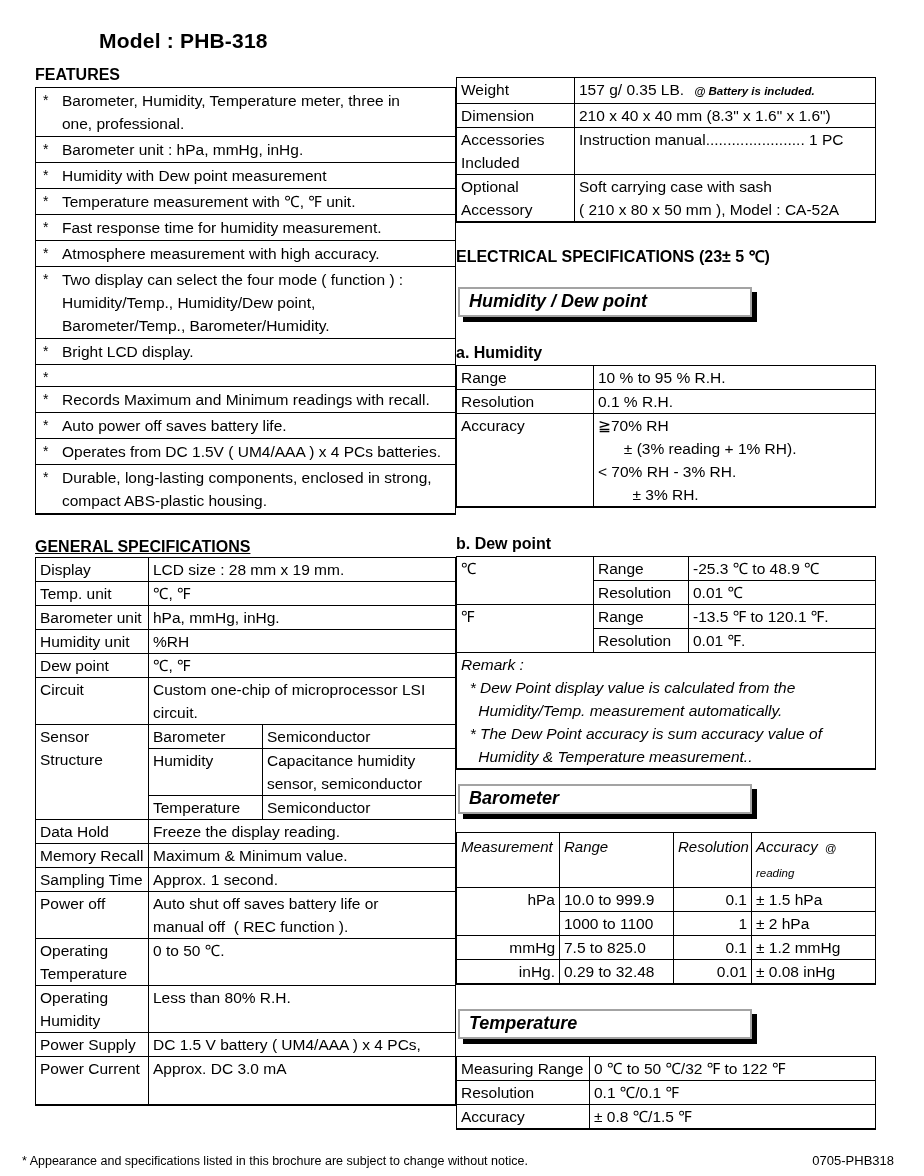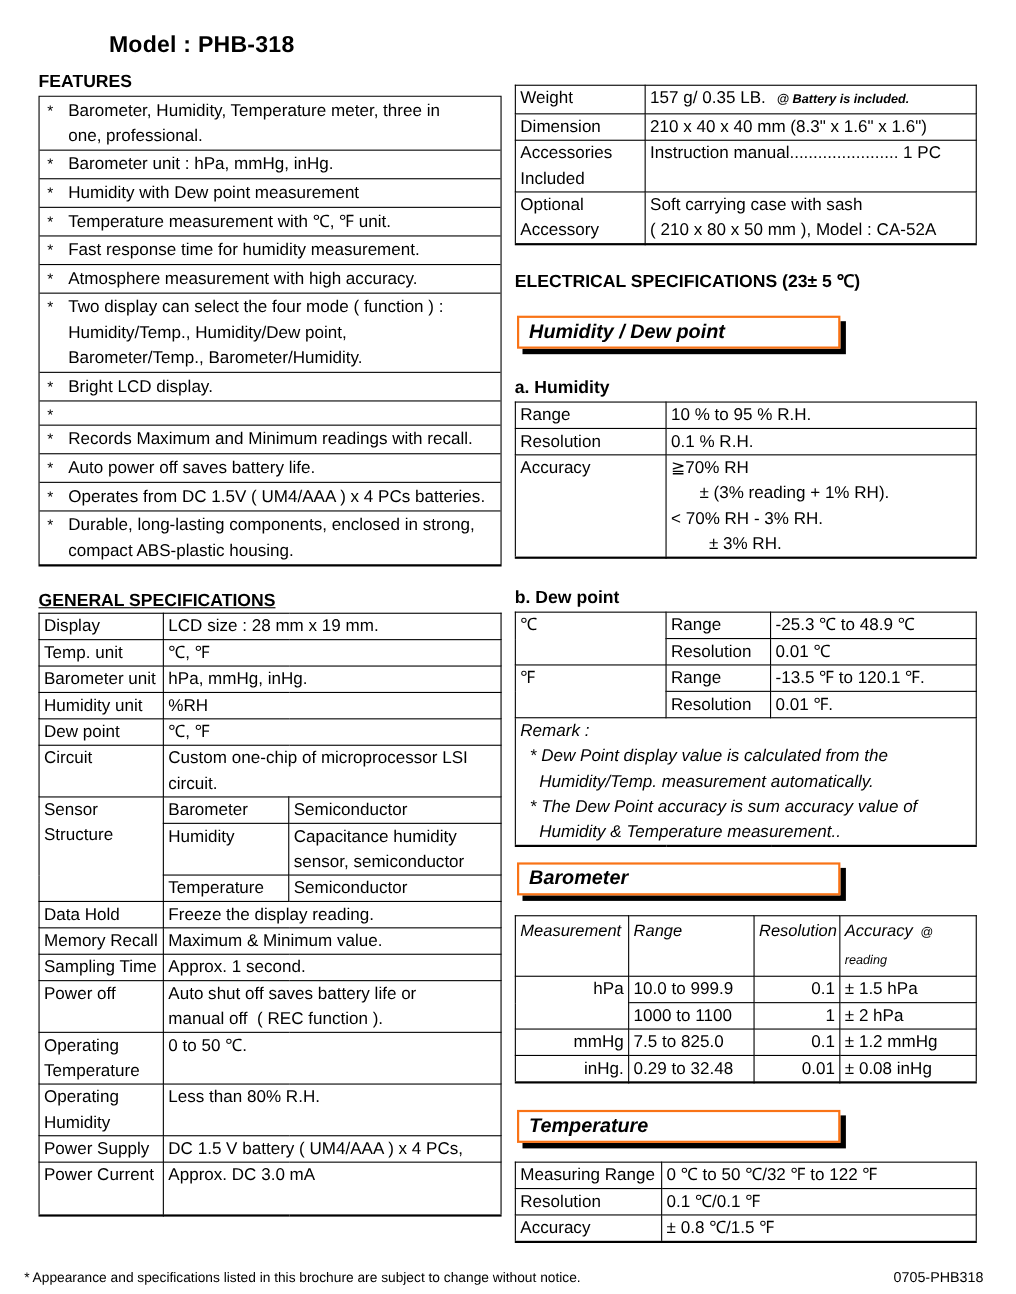--- a/index.html
+++ b/index.html
@@ -10,21 +10,21 @@
   }
   .page { padding:24px 34px 0 35px; }
 
   .doc-header { margin-left:64px; }
   .title {
     font-family:"DejaVu Sans", sans-serif;
     font-size:36px; font-weight:bold; letter-spacing:-1px; line-height:1.15;
   }
   .model { font-size:21px; font-weight:bold; margin-top:5px; letter-spacing:0.2px; }
 
-  .columns { display:flex; gap:12px; margin-top:12px; }
+  .columns { display:flex; gap:0; margin-top:12px; }
   .col.left { width:421px; flex:none; }
   .col.right { width:420px; flex:none; }
 
   .h-sec { font-size:16px; font-weight:bold; line-height:20px; }
   .h-sub { font-size:16px; font-weight:bold; line-height:20px; margin:24px 0 2px 0; }
 
   
   .features-box { border:1px solid #000; border-bottom-width:2px; margin-top:2px; }
   .feature-item { display:flex; border-bottom:1px solid #000; padding:1px 4px 1px 7px; }
   .feature-item:last-child { border-bottom:none; }
@@ -43,21 +43,21 @@
   }
   td.rh2 { height:48px; }
   .gs-heading { margin-top:22px;text-decoration:underline; }
 
   .product { margin-top:12px; }
   .cell-note { font-size:11.5px; font-style:italic; font-weight:bold; margin-left:10px; }
 
   .elec-heading { margin-top:24px; }
 
   .banner {
-    width:294px; border:2px solid #f97316; background:#fff;
+    width:294px; border:2px solid #a3a3a3; background:#fff;
     box-shadow:5px 5px 0 #000;
     font-size:18px; font-weight:bold; font-style:italic;
     padding:2px 9px 3px 9px; margin-left:2px;
   }
   .banner.first { margin-top:20px; }
   .banner.bar { margin-top:14px; }
   .banner.temp { margin-top:24px; }
 
   .sub-first { margin-top:26px; }
   .mt-table { margin-top:2px; }

